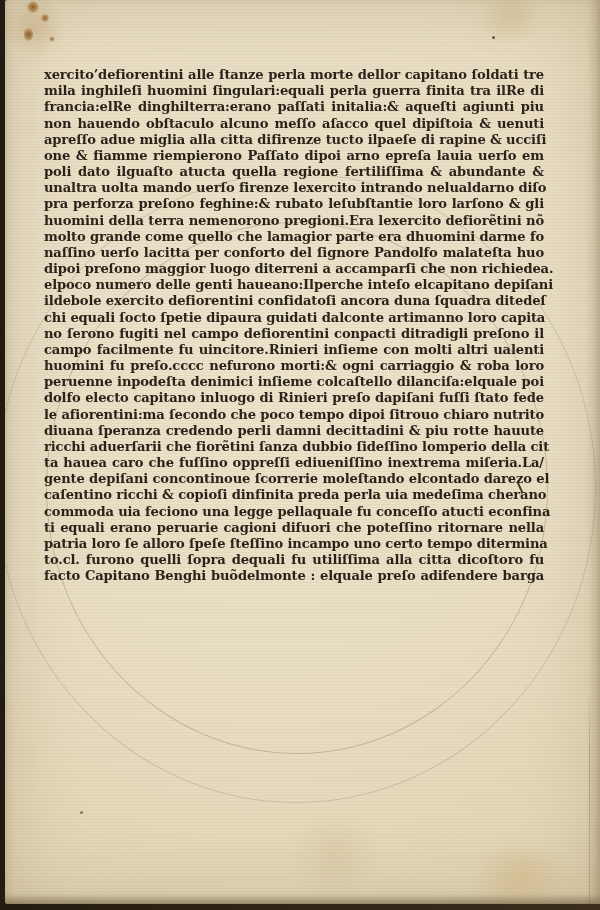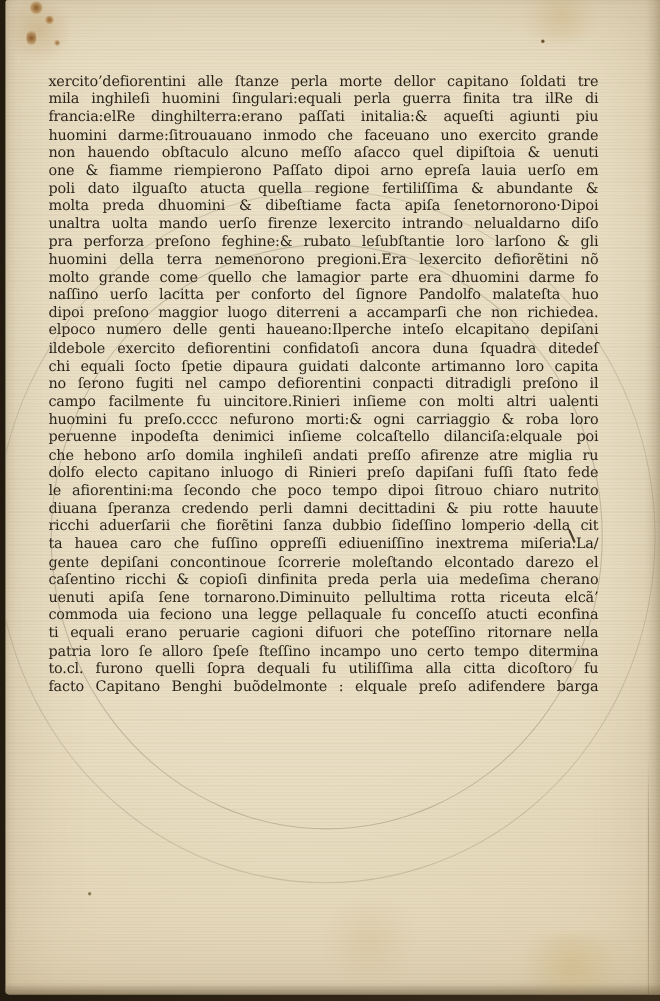--- a/index.html
+++ b/index.html
@@ -21,20 +21,21 @@
     overflow:hidden;
   }
   .paper{
     position:absolute;left:5px;top:0;right:0;bottom:6px;
     background:
       radial-gradient(ellipse 120% 90% at 45% 38%,
         #ece3cb 0%, #e8ddc2 45%, #e2d5b6 72%, #d8c8a4 92%, #cebc95 100%);
     border-radius:2px 0 0 3px;
     box-shadow:inset 0 0 70px rgba(120,95,58,0.22), inset 0 -4px 10px rgba(90,70,40,0.25);
     overflow:hidden;
+    font-weight:bold;
   }
   .laid-texture{
     position:absolute;inset:0;
     background:repeating-linear-gradient(to bottom,
       rgba(130,108,74,0.055) 0 1px, rgba(255,255,255,0) 1px 3px);
     pointer-events:none;
   }
   .stamp{
     position:absolute;border-radius:50%;
     border:1.3px solid var(--stamp-line);
@@ -107,47 +108,44 @@
     <div class="stain speck-c"></div>
     <div class="pen-slash"></div>
     <div class="edge-line-right"></div>
     <div class="shade-right"></div>
     <div class="shade-bottom"></div>
 
     <div class="textblock">
       <div class="line">xercito’defiorentini alle ſtanze perla morte dellor capitano ſoldati tre</div>
       <div class="line">mila inghileſi huomini ſingulari:equali perla guerra finita tra ilRe di</div>
       <div class="line">francia:elRe dinghilterra:erano paſſati initalia:&amp; aqueſti agiunti piu</div>
-      <div class="line">huomini darme:ſitrouauano inmodo che faceuano uno exercito grande</div>
       <div class="line">non hauendo obſtaculo alcuno meſſo aſacco quel dipiſtoia &amp; uenuti</div>
+      <div class="line">apreſſo adue miglia alla citta difirenze tucto ilpaeſe di rapine &amp; ucciſi</div>
       <div class="line">one &amp; fiamme riempierono Paſſato dipoi arno epreſa lauia uerſo em</div>
       <div class="line">poli dato ilguaſto atucta quella regione fertiliſſima &amp; abundante &amp;</div>
-      <div class="line">molta preda dhuomini &amp; dibeſtiame facta apiſa ſenetornorono·Dipoi</div>
       <div class="line">unaltra uolta mando uerſo firenze lexercito intrando nelualdarno diſo</div>
       <div class="line">pra perforza preſono feghine:&amp; rubato leſubſtantie loro larſono &amp; gli</div>
       <div class="line">huomini della terra nemenorono pregioni.Era lexercito defiorẽtini nõ</div>
       <div class="line">molto grande come quello che lamagior parte era dhuomini darme fo</div>
       <div class="line">naſſino uerſo lacitta per conforto del ſignore Pandolfo malateſta huo</div>
       <div class="line">dipoi preſono maggior luogo diterreni a accamparſi che non richiedea.</div>
       <div class="line">elpoco numero delle genti haueano:Ilperche inteſo elcapitano depiſani</div>
       <div class="line">ildebole exercito defiorentini confidatoſi ancora duna ſquadra ditedeſ</div>
       <div class="line">chi equali ſocto ſpetie dipaura guidati dalconte artimanno loro capita</div>
       <div class="line">no ſerono fugiti nel campo defiorentini conpacti ditradigli preſono il</div>
       <div class="line">campo facilmente fu uincitore.Rinieri inſieme con molti altri ualenti</div>
       <div class="line">huomini fu preſo.cccc nefurono morti:&amp; ogni carriaggio &amp; roba loro</div>
       <div class="line">peruenne inpodeſta denimici inſieme colcaſtello dilanciſa:elquale poi</div>
-      <div class="line">che hebono arſo domila inghileſi andati preſſo afirenze atre miglia ru</div>
       <div class="line">dolfo electo capitano inluogo di Rinieri preſo dapiſani fuſſi ſtato fede</div>
       <div class="line">le afiorentini:ma ſecondo che poco tempo dipoi ſitrouo chiaro nutrito</div>
       <div class="line">diuana ſperanza credendo perli damni decittadini &amp; piu rotte hauute</div>
       <div class="line">ricchi aduerſarii che fiorẽtini ſanza dubbio ſideſſino lomperio della cit</div>
       <div class="line">ta hauea caro che fuſſino oppreſſi ediueniſſino inextrema miſeria.La/</div>
       <div class="line">gente depiſani concontinoue ſcorrerie moleſtando elcontado darezo el</div>
       <div class="line">caſentino ricchi &amp; copioſi dinfinita preda perla uia medeſima cherano</div>
-      <div class="line">uenuti apiſa ſene tornarono.Diminuito pellultima rotta riceuta elcã’</div>
       <div class="line">commoda uia feciono una legge pellaquale fu conceſſo atucti econfina</div>
       <div class="line">ti equali erano peruarie cagioni difuori che poteſſino ritornare nella</div>
       <div class="line">patria loro ſe alloro ſpeſe ſteſſino incampo uno certo tempo ditermina</div>
       <div class="line">to.cl. furono quelli ſopra dequali fu utiliſſima alla citta dicoſtoro fu</div>
       <div class="line">facto Capitano Benghi buõdelmonte : elquale preſo adifendere barga</div>
     </div>
 
   </div>
 </div>
 

